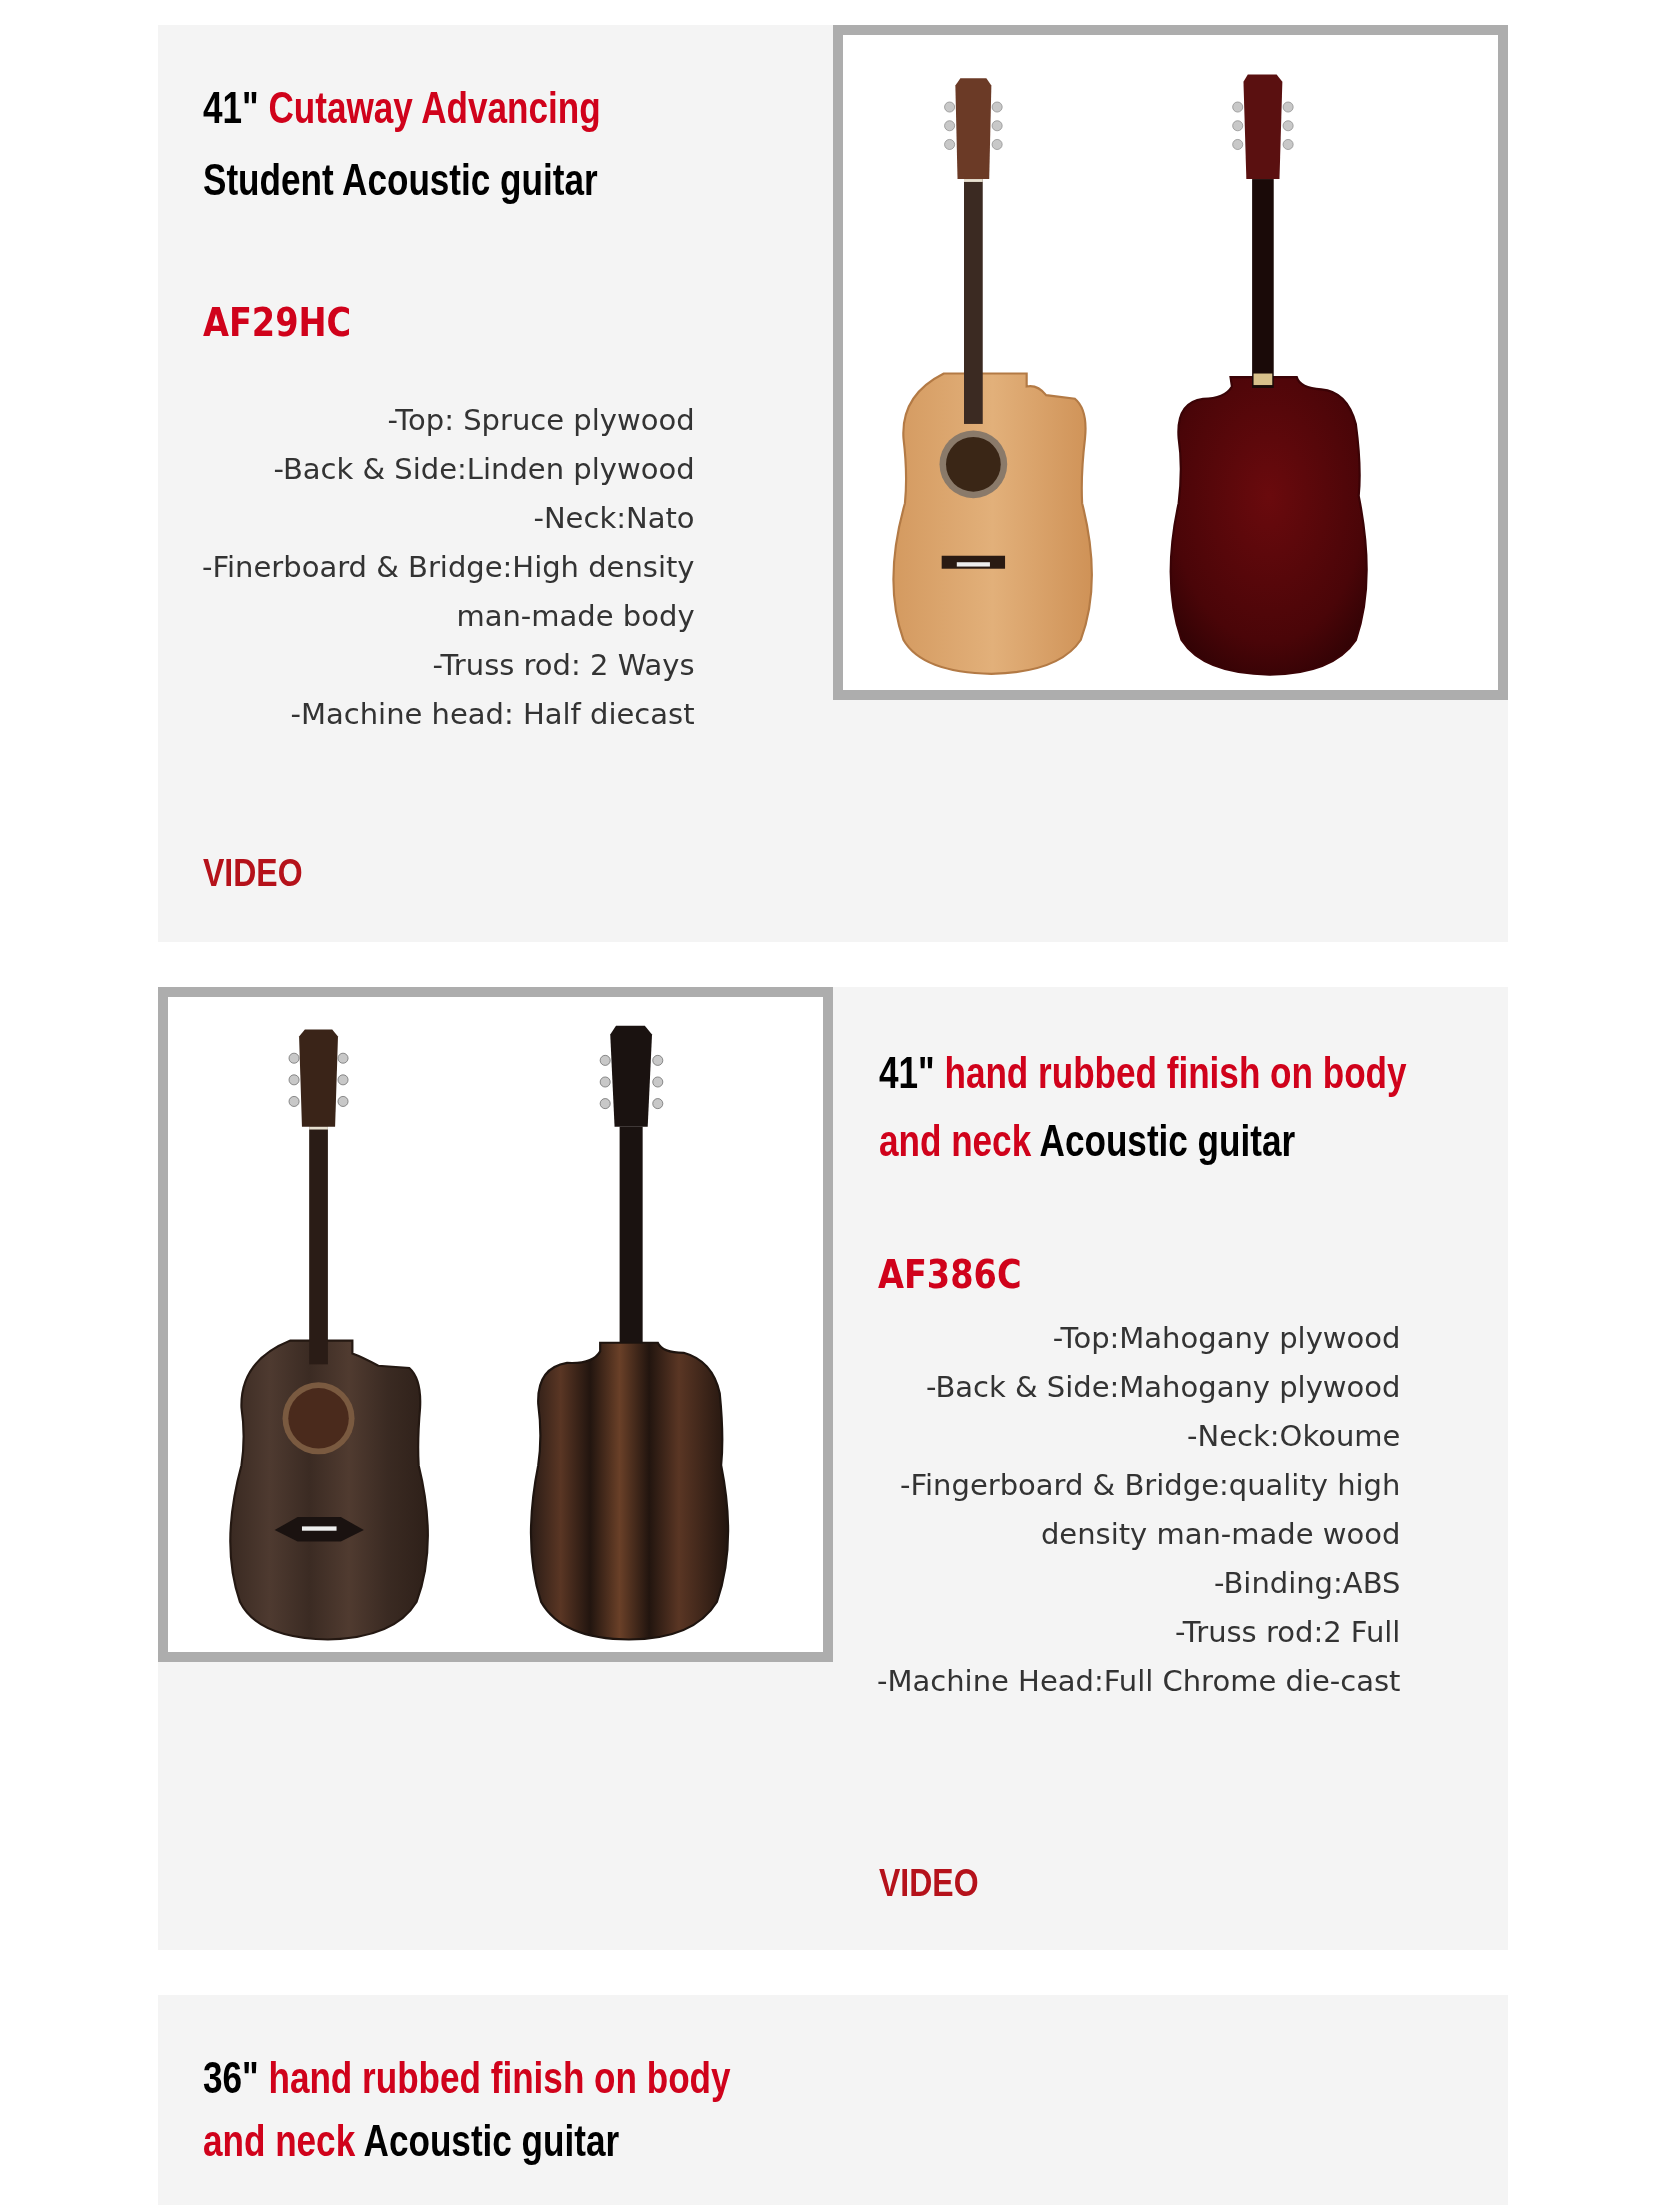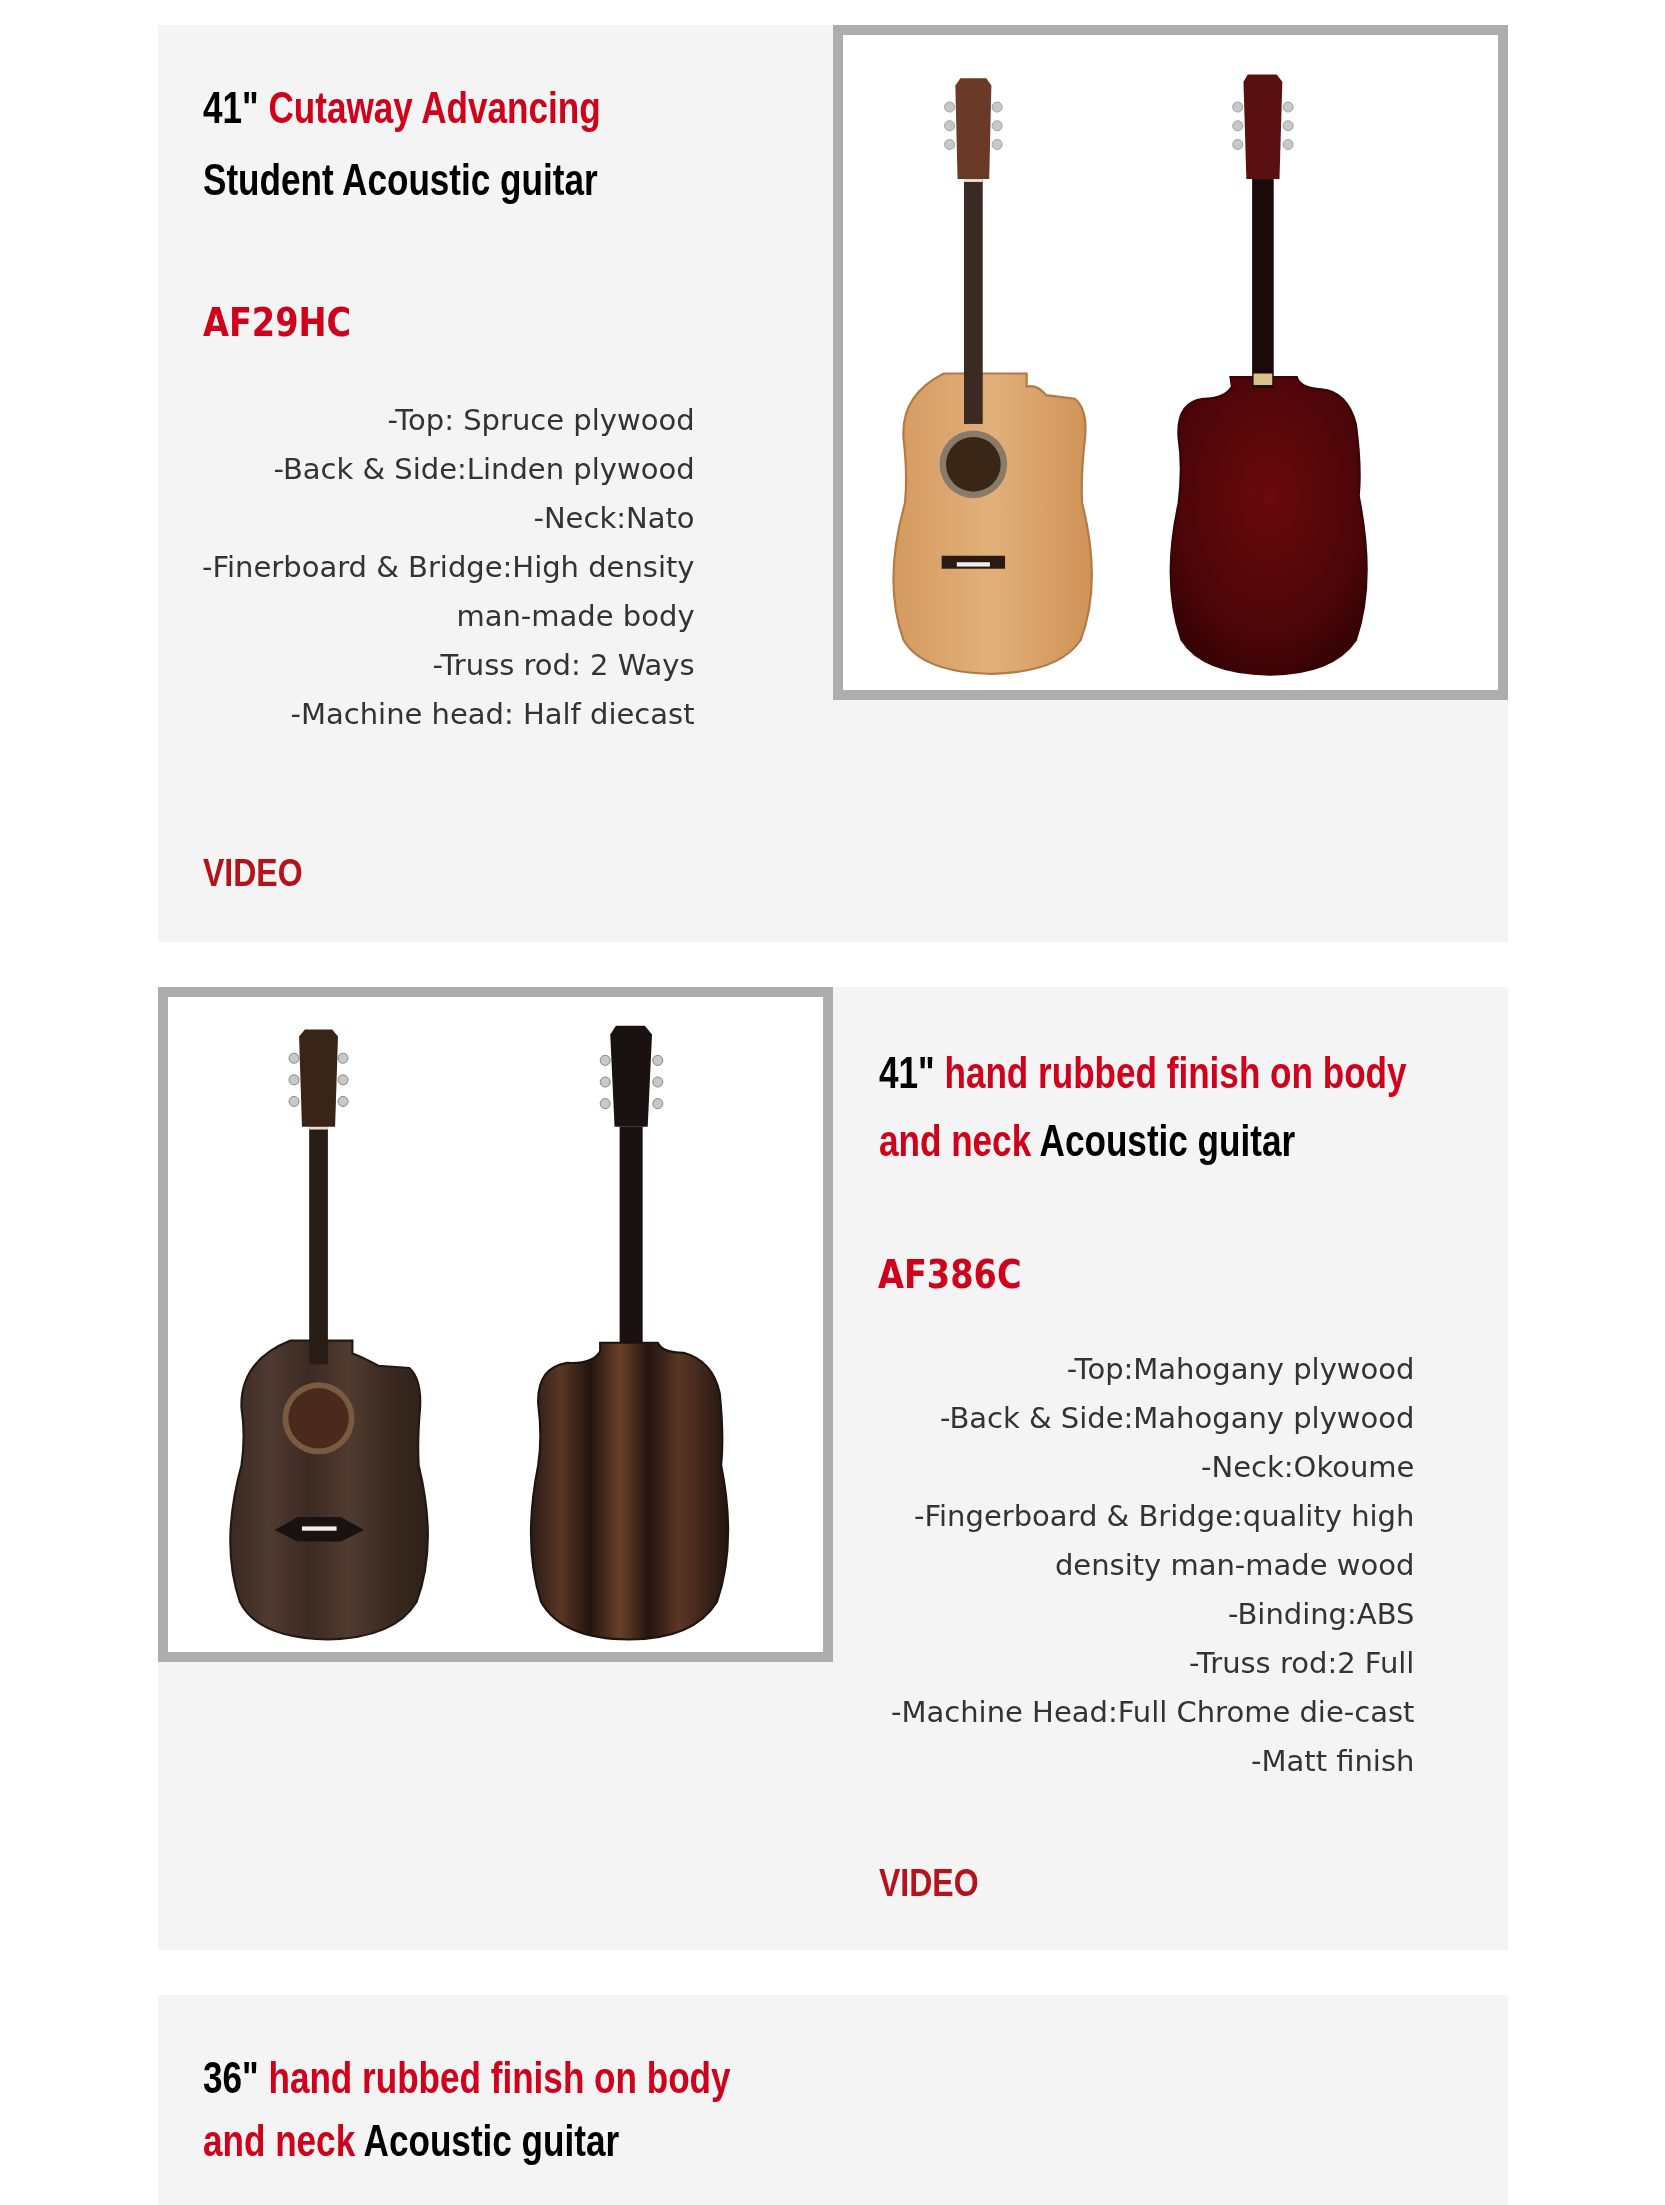--- a/index.html
+++ b/index.html
@@ -139,30 +139,29 @@
     </svg>
   </div>
 
   <div class="tline" style="left:721px;top:63px;">
     <span class="seg-black">41" </span><span class="seg-red">hand rubbed finish on body</span>
   </div>
   <div class="tline" style="left:721px;top:131px;">
     <span class="seg-red">and neck </span><span class="seg-black">Acoustic guitar</span>
   </div>
   <div class="code" style="left:720px;top:268px;">AF386C</div>
-  <ul class="specs" style="left:719px;top:358px;margin-left:14px;">
+  <ul class="specs" style="left:719px;top:327px;">
     <li>-Top:Mahogany plywood</li>
     <li>-Back &amp; Side:Mahogany plywood</li>
     <li>-Neck:Okoume</li>
     <li>-Fingerboard &amp; Bridge:quality high</li>
     <li>density man-made wood</li>
     <li>-Binding:ABS</li>
     <li>-Truss rod:2 Full</li>
     <li>-Machine Head:Full Chrome die-cast</li>
-    <li>-Matt finish</li>
   </ul>
   <a class="video" href="#" style="left:721px;top:876px;">VIDEO</a>
 </section>
 
 <section class="section" style="top:1995px;height:210px;">
   <div class="tline" style="left:45px;top:60px;">
     <span class="seg-black">36" </span><span class="seg-red">hand rubbed finish on body</span>
   </div>
   <div class="tline" style="left:45px;top:123px;">
     <span class="seg-red">and neck </span><span class="seg-black">Acoustic guitar</span>

